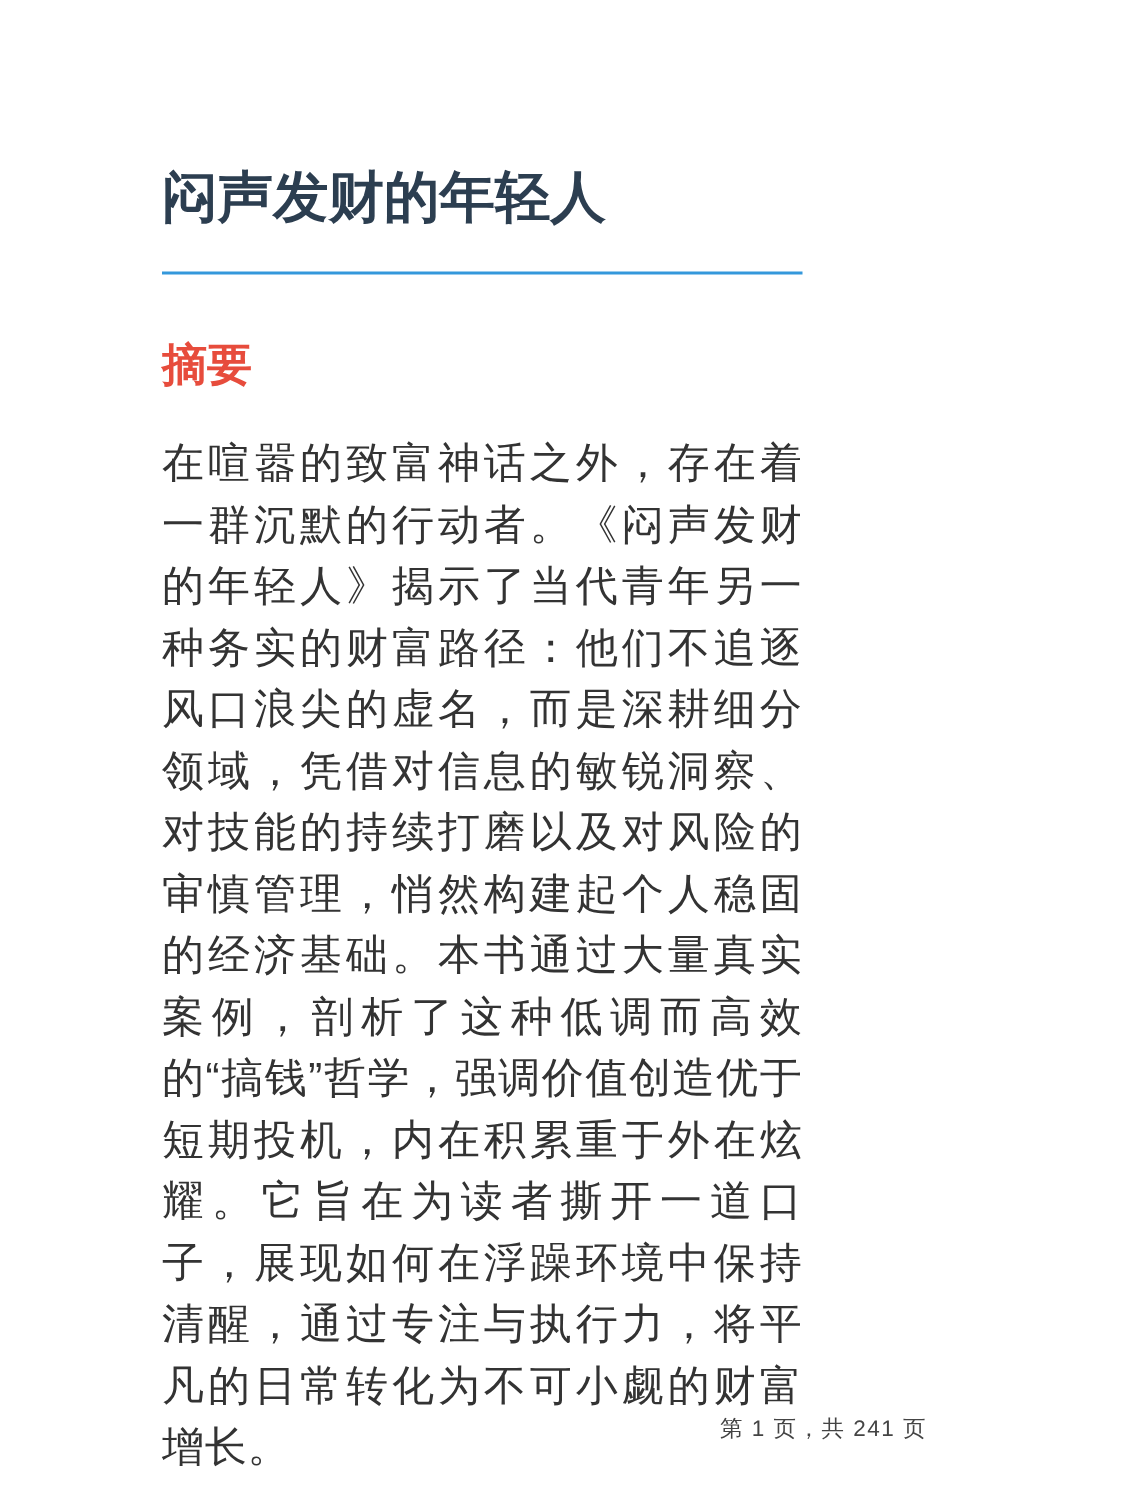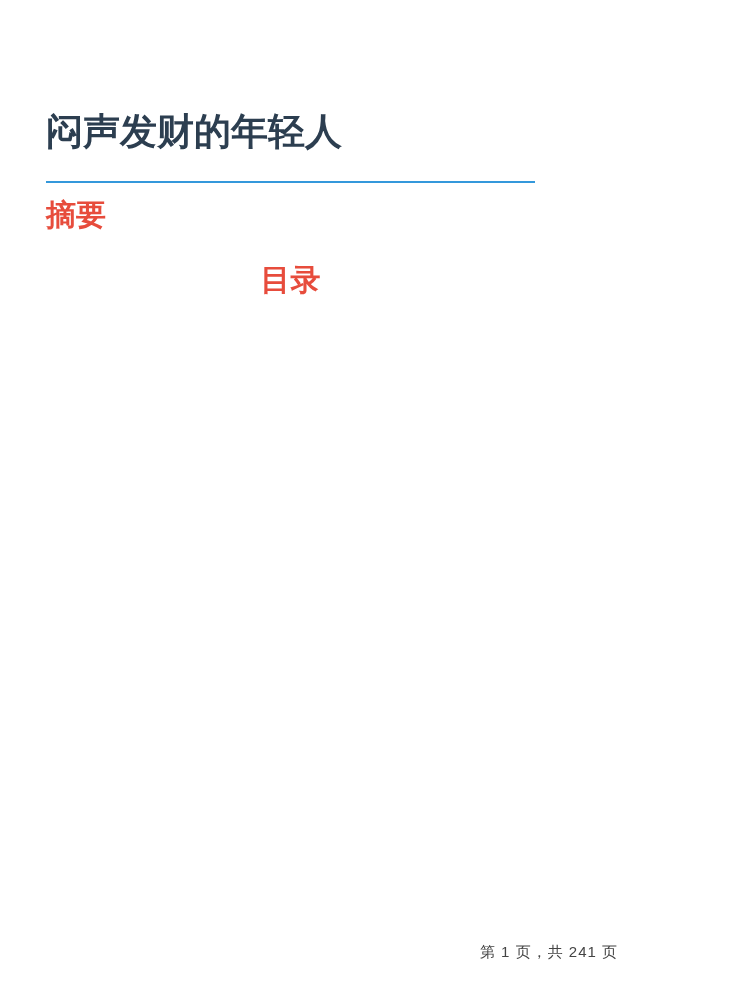--- a/index.html
+++ b/index.html
@@ -11,21 +11,21 @@
     width: 750px;
     height: 1000px;
     position: relative;
     font-family: "Liberation Sans", "DejaVu Sans", sans-serif;
     overflow: hidden;
   }
   .page {
     box-sizing: border-box;
     width: 618px;
     height: 1000px;
-    padding: 0 83px 0 46px;
+    padding: 0 83px 0 108px;
     position: relative;
   }
   .doc-title {
     margin: 0;
     padding-top: 112px;
     font-size: 37px;
     line-height: 1.1;
     font-weight: 700;
     color: #2c3e50;
   }
@@ -35,21 +35,21 @@
     border-bottom: 2px solid #3498db;
     margin: 28px 0 0 0;
   }
   .section-heading {
     margin: 0;
     font-size: 30px;
     line-height: 1.05;
     font-weight: 700;
     color: #e74c3c;
   }
-  .heading-abstract { margin-top: 16px; }
+  .heading-abstract { margin-top: 48px; font-family: Liberation Mono, monospace; }
   .heading-toc { margin-top: 34px; text-align: center; }
   .abstract-body {
     margin: 26px 0 0 0;
     font-size: 28px;
     line-height: 41px;
     color: #333333;
     text-align: justify;
     letter-spacing: 0.5px;
   }
   ul.toc-list {
@@ -83,19 +83,20 @@
 <body>
 
 <div class="page">
 
   <h1 class="doc-title">闷声发财的年轻人</h1>
 
   <hr class="divider">
 
   <h2 class="section-heading heading-abstract">摘要</h2>
 
+  <p class="abstract-body">在喧嚣的致富神话之外，存在着一群沉默的行动者。《闷声发财的年轻人》揭示了当代青年另一种务实的财富路径：他们不追逐风口浪尖的虚名，而是深耕细分领域，凭借对信息的敏锐洞察、对技能的持续打磨以及对风险的审慎管理，悄然构建起个人稳固的经济基础。本书通过大量真实案例，剖析了这种低调而高效的“搞钱”哲学，强调价值创造优于短期投机，内在积累重于外在炫耀。它旨在为读者撕开一道口子，展现如何在浮躁环境中保持清醒，通过专注与执行力，将平凡的日常转化为不可小觑的财富增长。</p>
 
   <h2 class="section-heading heading-toc">目录</h2>
 
 
   <div class="page-footer">第 1 页，共 241 页</div>
 
 </div>
 
 </body></html>

